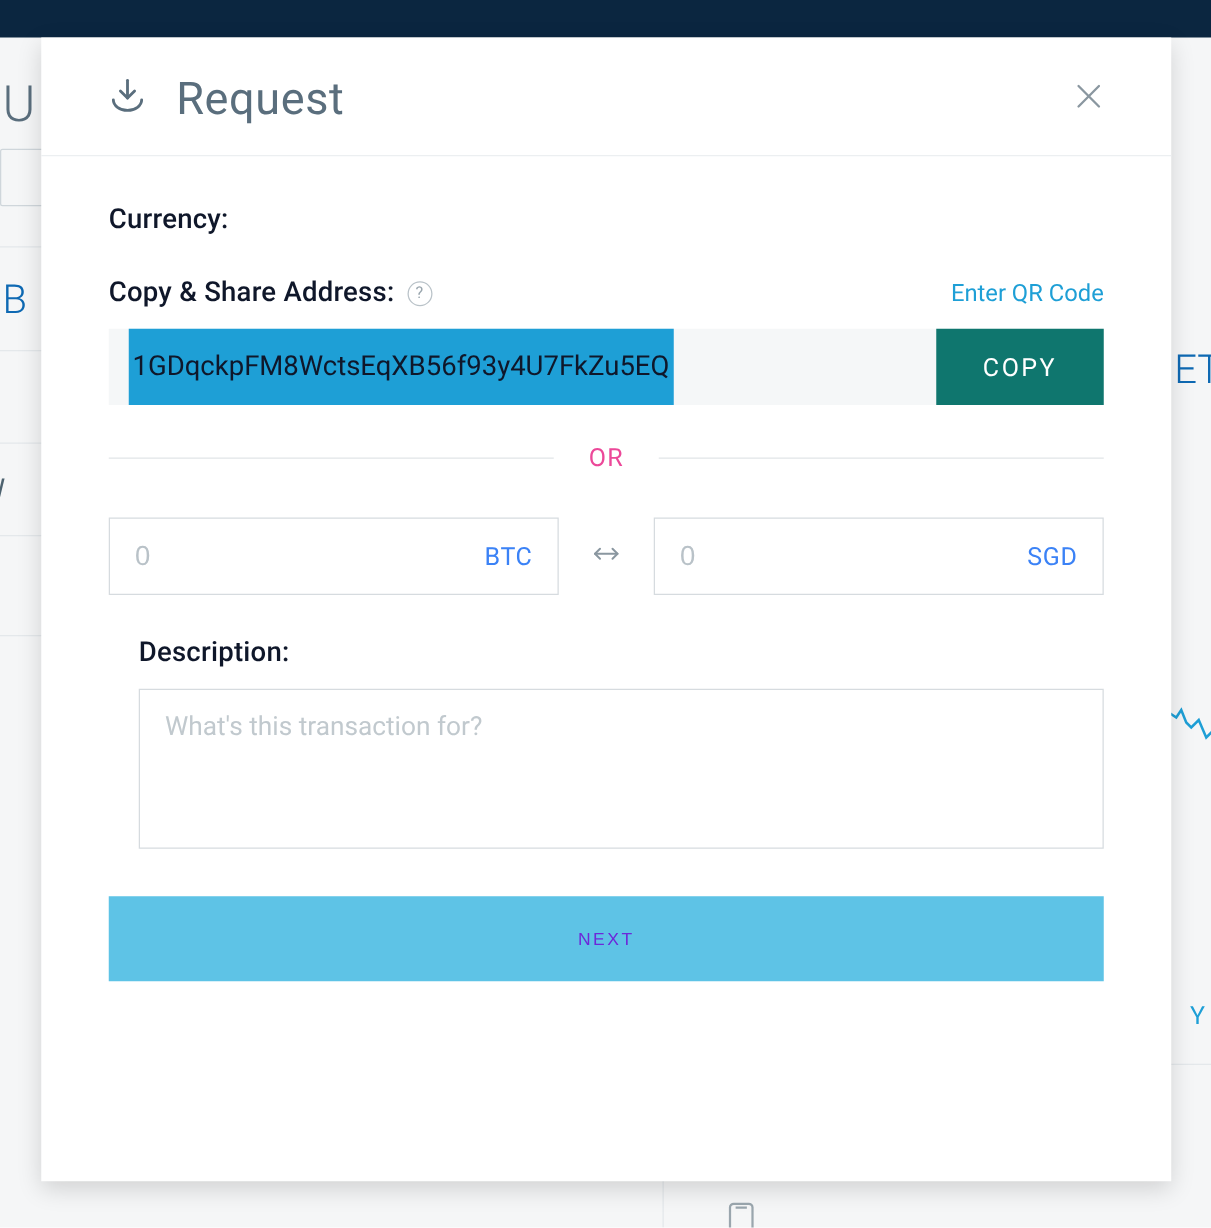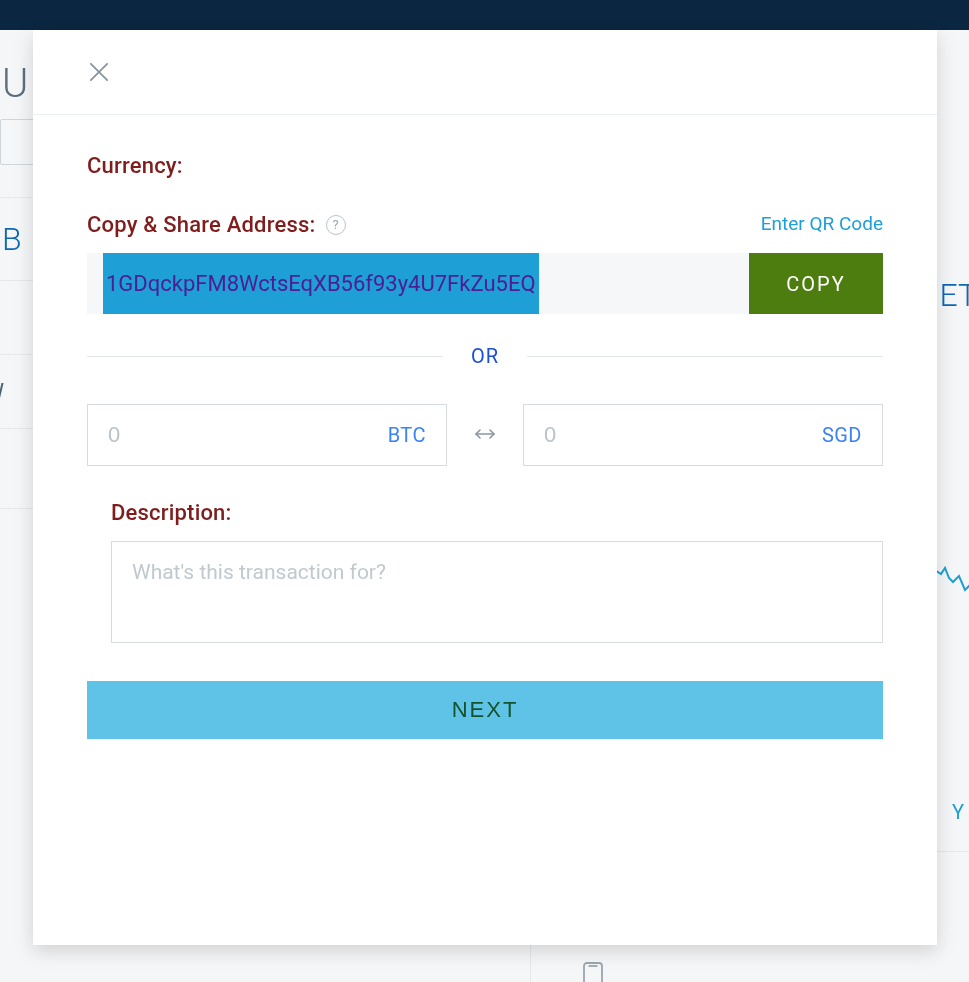--- a/index.html
+++ b/index.html
@@ -64,72 +64,72 @@
     font-size: 36px;
     font-weight: 400;
     color: #5a6e7d;
     letter-spacing: 0.5px;
   }
   .close-btn { cursor: pointer; }
   .modal-body { padding: 38px 54px 40px 54px; }
 
   .label {
     font-size: 22px;
-    color: #7f1d1d;
+    color: #0f172a;
     font-weight: 500;
     margin-bottom: 16px;
     letter-spacing: 0.2px;
   }
   .currency-select {
     width: 240px;
     height: 60px;
     border: 1px solid #d6dbdf;
     display: flex;
     align-items: center;
     padding: 0 18px;
     cursor: pointer;
     gap: 14px;
     position: relative;
   }
   .currency-name { font-size: 21px; color: #5a6e7d; }
   .dropdown-caret { position: absolute; right: 22px; color: #6b7d89; }
 
   .section { margin-bottom: 34px; }
-  .addr-header { display:flex; justify-content: space-between; margin-bottom: 16px;}
+  .addr-header { display:flex; justify-content: space-between; align-items: center; margin-bottom: 16px;}
   .addr-label-wrap { display:flex; align-items:center; gap:10px;}
   .qhelp {
     width: 20px; height: 20px; border: 1px solid #b9c2c8; border-radius: 50%;
     display:flex; align-items:center; justify-content:center; font-size: 13px; color: #9aa6ae;
   }
   .qr-link { color: #1e9fd6; font-size: 19px; cursor: pointer; text-decoration: none;}
   .addr-row { display: flex; }
   .addr-box {
     flex: 1;
     background: #f5f7f8;
     padding: 18px 16px;
     font-size: 22px;
   }
   .addr-text {
     background: #1e9fd6;
-    color: #4c1d95;
+    color: #0f172a;
     padding: 18px 3px;
   }
   .copy-btn {
     width: 134px;
-    background: #4d7c0f;
+    background: #0f766e;
     color: #ffffff;
     display:flex; align-items:center; justify-content:center;
     font-size: 20px;
     letter-spacing: 2px;
     cursor: pointer;
   }
 
   .or-row { display:flex; align-items:center; gap: 28px; margin: 30px 0 36px 0;}
   .or-line { flex:1; height:1px; background:#e1e5e8;}
-  .or-text { color:#1d4ed8; font-size: 20px; letter-spacing: 1px;}
+  .or-text { color:#ec4899; font-size: 20px; letter-spacing: 1px;}
 
   .amount-row { display:flex; align-items:center; gap: 26px; }
   .amount-box {
     flex:1;
     height: 62px;
     border: 1px solid #d6dbdf;
     display:flex; align-items:center;
     padding: 0 20px;
     justify-content: space-between;
     color: #5a6e7d;
@@ -137,38 +137,38 @@
   .amount-input {
     border: none; outline: none; font-size: 22px; width: 60%;
     color: #5a6e7d;
   }
   .amount-input::placeholder { color: #b9c2c8; }
   .amount-unit { font-size: 20px; color: #3b82f6; letter-spacing: 0.5px;}
   .swap-icon { color: #8a97a0; font-size: 22px;}
 
   .desc-box {
     width: 100%;
-    height: 102px;
+    height: 128px;
     border: 1px solid #d6dbdf;
     padding: 18px 20px;
     font-size: 21px;
     color: #b91c1c;
     resize: none;
     outline: none;
     font-family: inherit;
   }
   .desc-box::placeholder { color: #c1c9ce; }
 
   .next-btn {
     margin-top: 34px;
     width: 100%;
-    height: 58px;
+    height: 68px;
     background: #5ec3e6;
-    color: #14532d;
-    font-size: 22px;
+    color: #6d28d9;
+    font-size: 14px;
     letter-spacing: 2px;
     display:flex; align-items:center; justify-content:center;
     cursor: pointer;
     border: none;
   }
 </style>
 </head>
 <body>
 
 <div class="top-bar"></div>
@@ -194,20 +194,30 @@
   <div class="bg-phone">
     <svg width="36" height="36" viewBox="0 0 24 24" fill="none" stroke="#9aa6ae" stroke-width="1.2">
         <rect x="6" y="2" width="12" height="20" rx="2"></rect>
         <line x1="9" y1="4" x2="15" y2="4"></line>
       </svg>
   </div>
 </div>
 
 <div class="modal">
   <div class="modal-header">
+    <div class="modal-title-wrap">
+      <span>
+        <svg width="34" height="34" viewBox="0 0 24 24" fill="none" stroke="#5a6e7d" stroke-width="1.6" stroke-linecap="round" stroke-linejoin="round">
+          <path d="M12 3 v10"></path>
+          <path d="M8 9 l4 4 l4 -4"></path>
+          <path d="M4 14 a8 6 0 0 0 16 0"></path>
+        </svg>
+      </span>
+      <span class="modal-title">Request</span>
+    </div>
     <span class="close-btn">
       <svg width="28" height="28" viewBox="0 0 24 24" fill="none" stroke="#8a97a0" stroke-width="1.6" stroke-linecap="round">
         <line x1="5" y1="5" x2="19" y2="19"></line>
         <line x1="19" y1="5" x2="5" y2="19"></line>
       </svg>
     </span>
   </div>
 
   <div class="modal-body">
     <div class="section">

